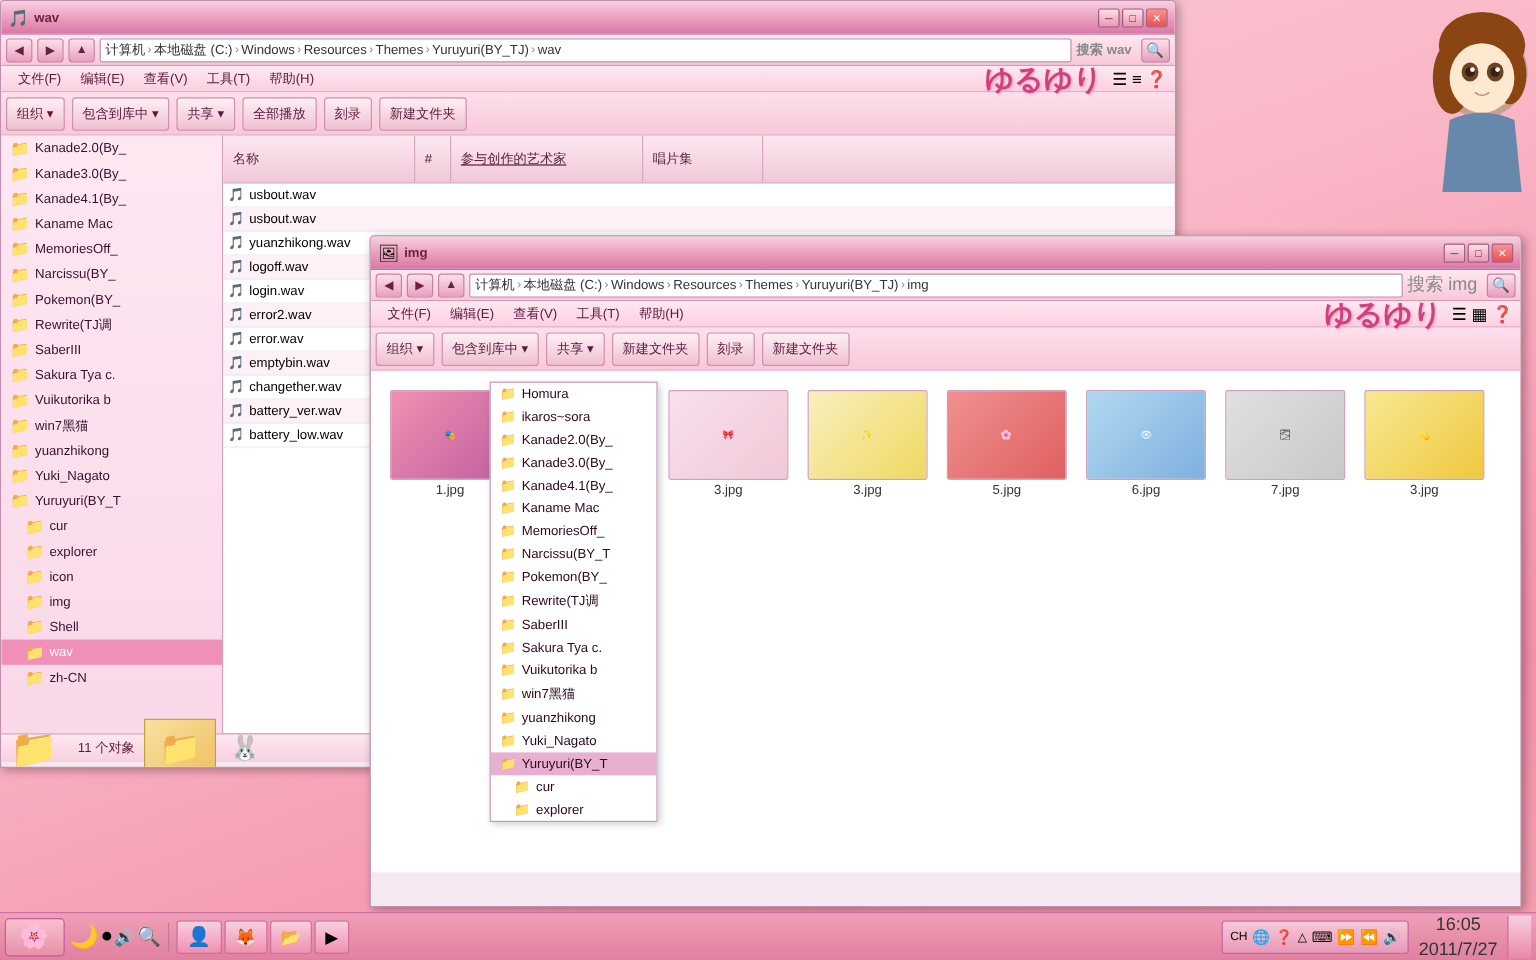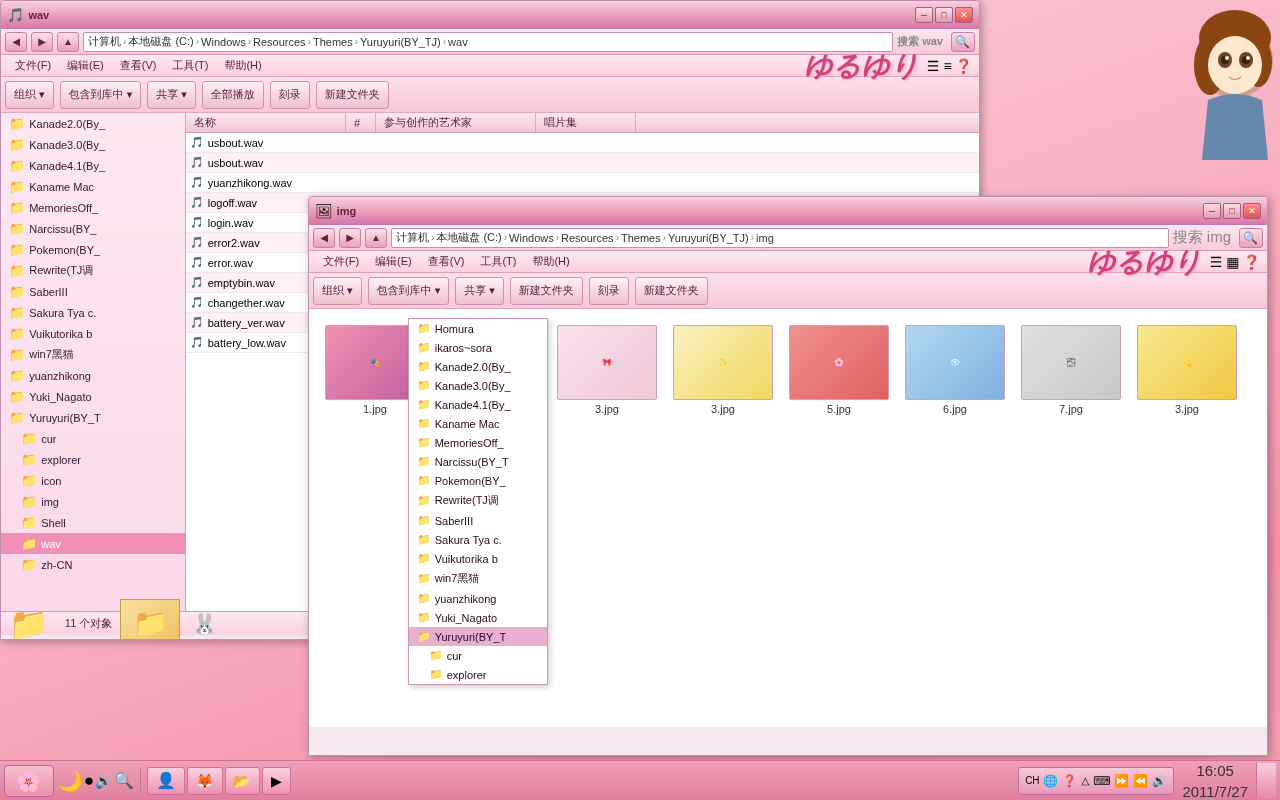--- a/index.html
+++ b/index.html
@@ -234,21 +234,21 @@
     
     .window-1 {
       top: 0;
       left: 0;
       width: 980px;
       height: 640px;
     }
 
     
     .col-headers {
-      height: 20px;
+      height: 40px;
       background: linear-gradient(180deg, #fde8f0 0%, #f0c8d8 100%);
       border-bottom: 1px solid #d898b8;
       display: flex;
       align-items: center;
       font-size: 11px;
       color: #5a2040;
     }
     .col-h {
       padding: 0 8px;
       border-right: 1px solid #d8a8c0;
@@ -382,24 +382,23 @@
       gap: 4px;
       cursor: pointer;
       color: #2a0820;
       white-space: nowrap;
       overflow: hidden;
     }
     .dd-item.highlight { background: #e8b0d0; }
 
     
     .yuru-logo {
-      font-size: 28px;
+      font-size: 24px;
       color: #d04080;
       font-weight: bold;
-      font-style: italic;
       text-shadow: 1px 1px 2px rgba(255,150,180,0.8);
       margin-left: auto;
     }
 
     
     ::-webkit-scrollbar { width: 8px; height: 8px; }
     ::-webkit-scrollbar-track { background: #f8e8f0; }
     ::-webkit-scrollbar-thumb { background: #d090b0; border-radius: 4px; }
 
     
@@ -615,21 +614,21 @@
       <div class="sidebar-item subitem"><span class="folder-icon">📁</span>Shell</div>
       <div class="sidebar-item subitem selected"><span class="folder-icon">📁</span>wav</div>
       <div class="sidebar-item subitem"><span class="folder-icon">📁</span>zh-CN</div>
     </div>
 
     <div style="flex:1;display:flex;flex-direction:column;overflow:hidden;">
 
       <div class="col-headers">
         <div class="col-h" style="width:160px;">名称</div>
         <div class="col-h" style="width:30px;">#</div>
-        <div class="col-h" style="width:160px;">参与创作的艺术家</div>
+        <div class="col-h" style="width:160px;text-decoration:underline;">参与创作的艺术家</div>
         <div class="col-h" style="width:100px;">唱片集</div>
       </div>
 
       <div class="file-list">
         <div class="file-row">
           <div class="file-name-col">
               <span>🎵</span>
               <span>usbout.wav</span>
             </div>
         </div>

